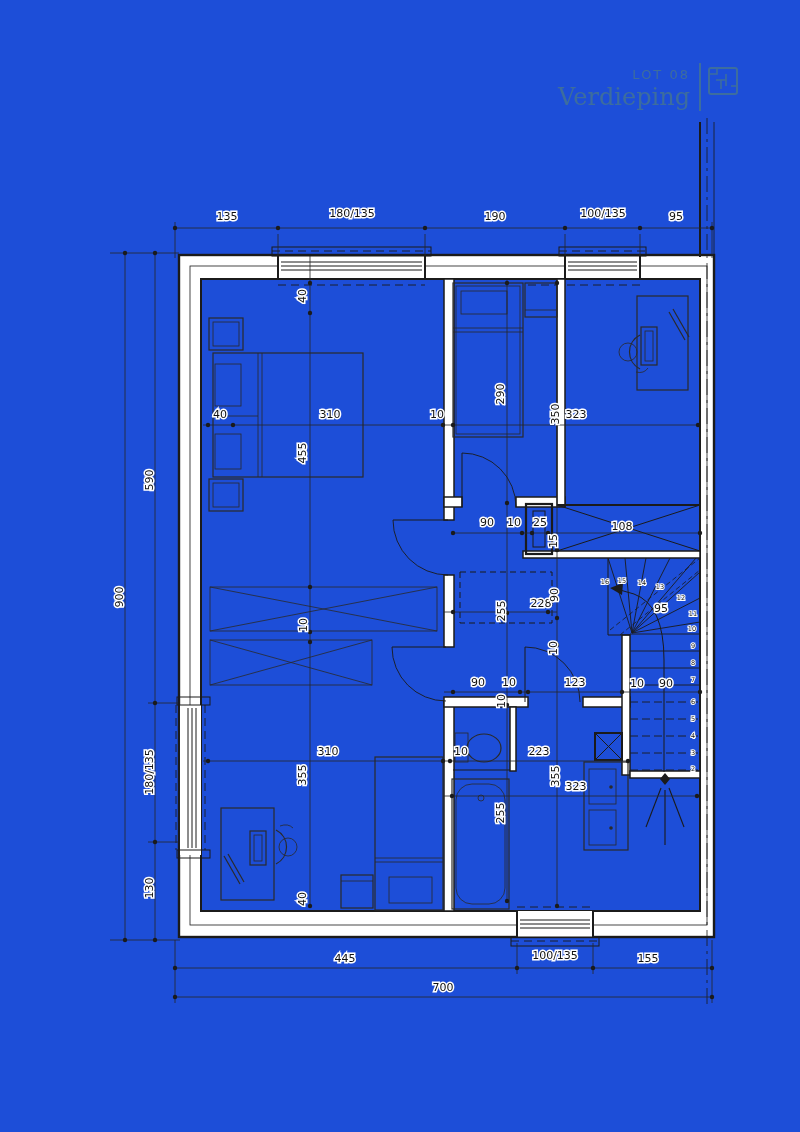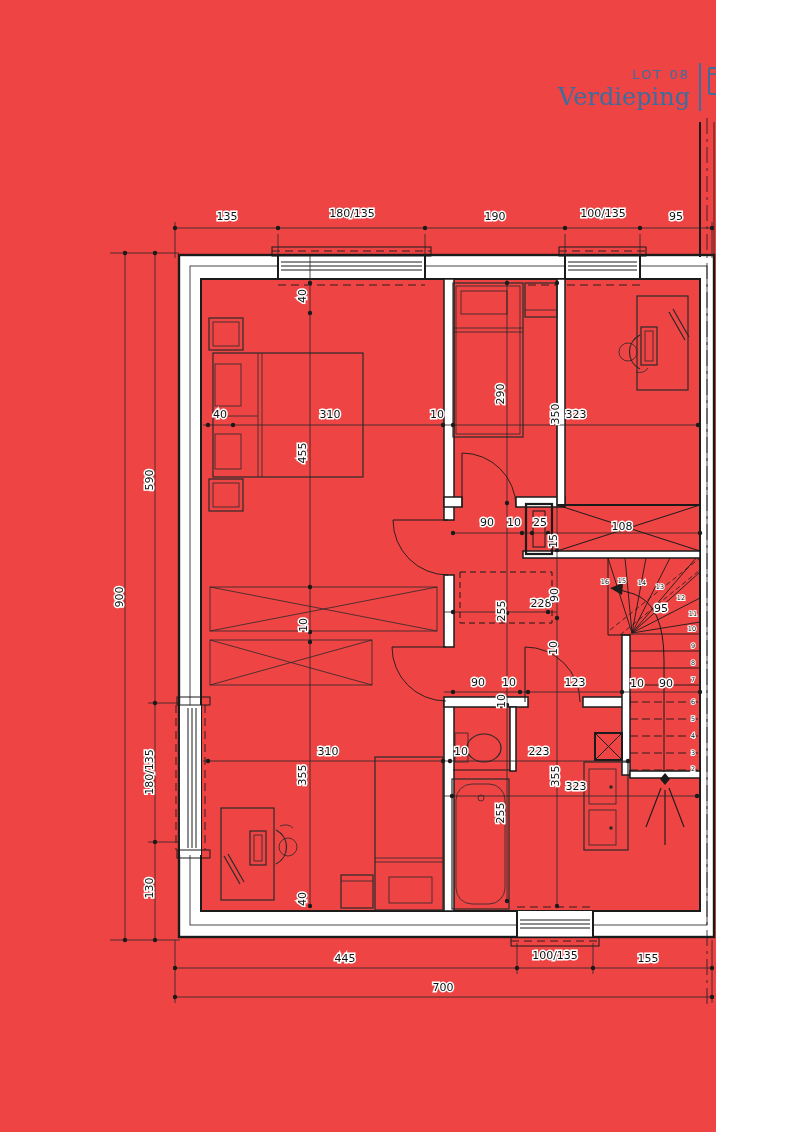--- a/index.html
+++ b/index.html
@@ -1,16 +1,16 @@
 <!DOCTYPE html>
 <html><head>
 <meta charset="utf-8">
 <style>
   html,body{margin:0;padding:0;background:#ffffff;}
-  .page{position:relative;width:716px;height:1132px;background:#ef4444;overflow:hidden;
+  .page{position:relative;width:800px;height:1132px;background:#1d4ed8;overflow:hidden;
         font-family:"DejaVu Sans",sans-serif;}
   svg{position:absolute;left:0;top:0;}
   .ln{stroke:#1b1b1b;fill:none;}
   .w-out{stroke-width:2.4;}
   .w-in{stroke-width:2;}
   .w-mid{stroke-width:0.8;}
   .iw{fill:#fff;stroke:#1b1b1b;stroke-width:1.5;}
   .thin{stroke-width:1;}
   .furn{stroke:#2a2a2a;stroke-width:1.2;fill:none;}
   .furn2{stroke:#2a2a2a;stroke-width:0.8;fill:none;}

